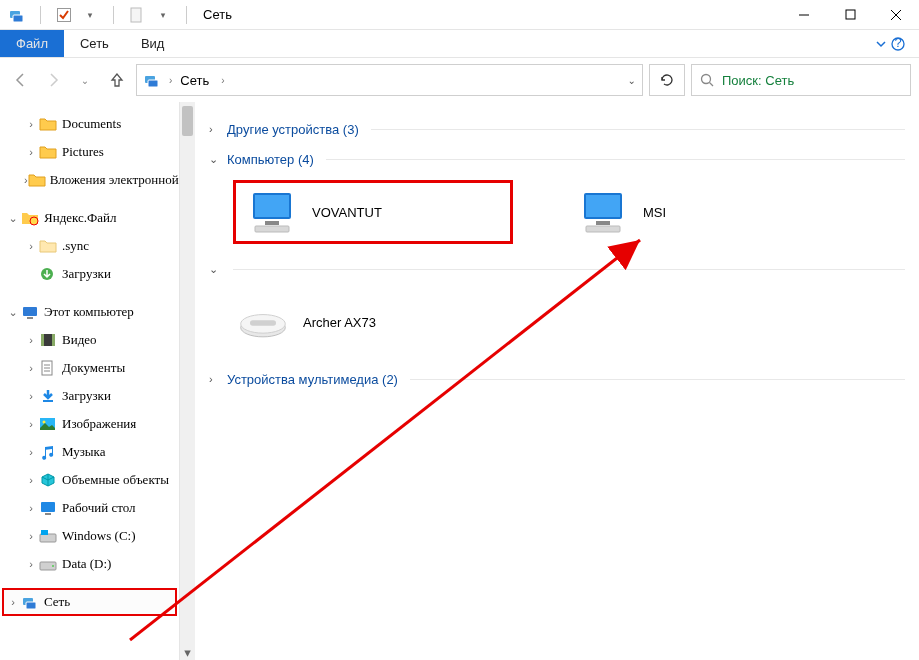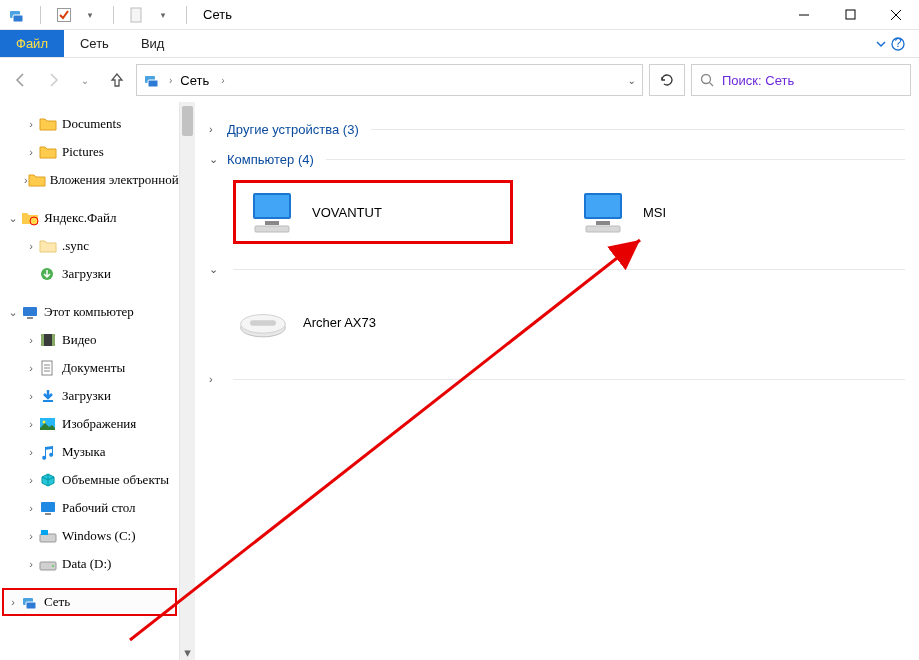--- a/index.html
+++ b/index.html
@@ -11,33 +11,33 @@
   .qat-icon { width: 18px; height: 18px; display: flex; align-items: center; justify-content: center; }
   .titlebar .separator { width: 1px; height: 18px; background: #ccc; margin: 0 6px; }
   .titlebar .title { margin-left: 10px; }
   .titlebar .win-controls { margin-left: auto; display: flex; }
   .win-btn { width: 46px; height: 30px; display: flex; align-items: center; justify-content: center; }
   .win-btn svg { pointer-events: none; }
 
   
   .ribbon { display: flex; align-items: stretch; height: 28px; border-bottom: 1px solid #e5e5e5; }
   .ribbon .tab { padding: 0 16px; display: flex; align-items: center; color: #222; }
-  .ribbon .tab.file { background: #1a6fd4; color: #fde047; }
+  .ribbon .tab.file { background: #1a6fd4; color: #e5e5e5; }
   .ribbon .help { margin-left: auto; display: flex; align-items: center; padding-right: 14px; color: #1a6fd4; gap: 4px; }
 
   
   .addrrow { display: flex; align-items: center; height: 44px; padding: 6px 8px; gap: 6px; }
   .nav-arrows { display: flex; align-items: center; gap: 14px; padding: 0 4px; }
   .nav-arrow { width: 18px; height: 18px; display:flex;align-items:center;justify-content:center; color:#a0a0a0; }
   .nav-arrow.enabled { color:#333; }
   .addrbox { flex: 1; height: 32px; border: 1px solid #cfcfcf; display: flex; align-items: center; padding: 0 6px; gap: 8px; }
   .addrbox .crumb { display: flex; align-items: center; gap: 6px; }
   .addrbox .dropdown { margin-left: auto; color:#555; }
   .refresh { width: 36px; height: 32px; border: 1px solid #cfcfcf; display:flex;align-items:center;justify-content:center; color:#333; }
-  .searchbox { width: 220px; height: 32px; border: 1px solid #cfcfcf; display:flex;align-items:center; padding: 4px 8px; gap:8px; color:#6d28d9; }
+  .searchbox { width: 220px; height: 32px; border: 1px solid #cfcfcf; display:flex;align-items:center; padding: 4px 8px; gap:8px; color:#15803d; }
 
   
   .body { display: flex; height: calc(660px - 30px - 28px - 44px); }
   .navpane { width: 195px; border-right: 0; position: relative; overflow: hidden; }
   .scroll-gutter { position: absolute; right: 0; top: 0; bottom: 0; width: 16px; background: #f0f0f0; border-left: 1px solid #e5e5e5; }
   .scroll-thumb { position:absolute; left:2px; right:2px; top:4px; height:30px; background:#c2c2c2; border-radius:2px; }
   .scroll-btn { position:absolute; left:0; right:0; height:16px; display:flex;align-items:center;justify-content:center; color:#666; }
   .scroll-btn.up { top:0; } .scroll-btn.down { bottom:0; }
 
   .tree { padding: 8px 0 8px 2px; }
@@ -404,20 +404,21 @@
               <ellipse cx="28" cy="26" rx="24" ry="10" fill="#e8e8e8" stroke="#bbb"></ellipse>
               <ellipse cx="28" cy="22" rx="24" ry="10" fill="#f5f5f5" stroke="#ccc"></ellipse>
               <rect x="14" y="18" width="28" height="6" rx="3" fill="#d0d0d0"></rect>
             </svg>
           </span>
           <span class="dlabel">Archer AX73</span>
         </div>
       </div>
       <div class="group-header">
         <span class="tw">›</span>
+        <span>Устройства мультимедиа (2)</span>
         <span class="line"></span>
       </div>
     </div>
 </div>
 
 <svg class="arrow-overlay">
   <defs>
       <marker id="ah" markerWidth="12" markerHeight="12" refX="10" refY="5" orient="auto">
         <path d="M0,0 L10,5 L0,10 Z" fill="#e60000"></path>
       </marker>

